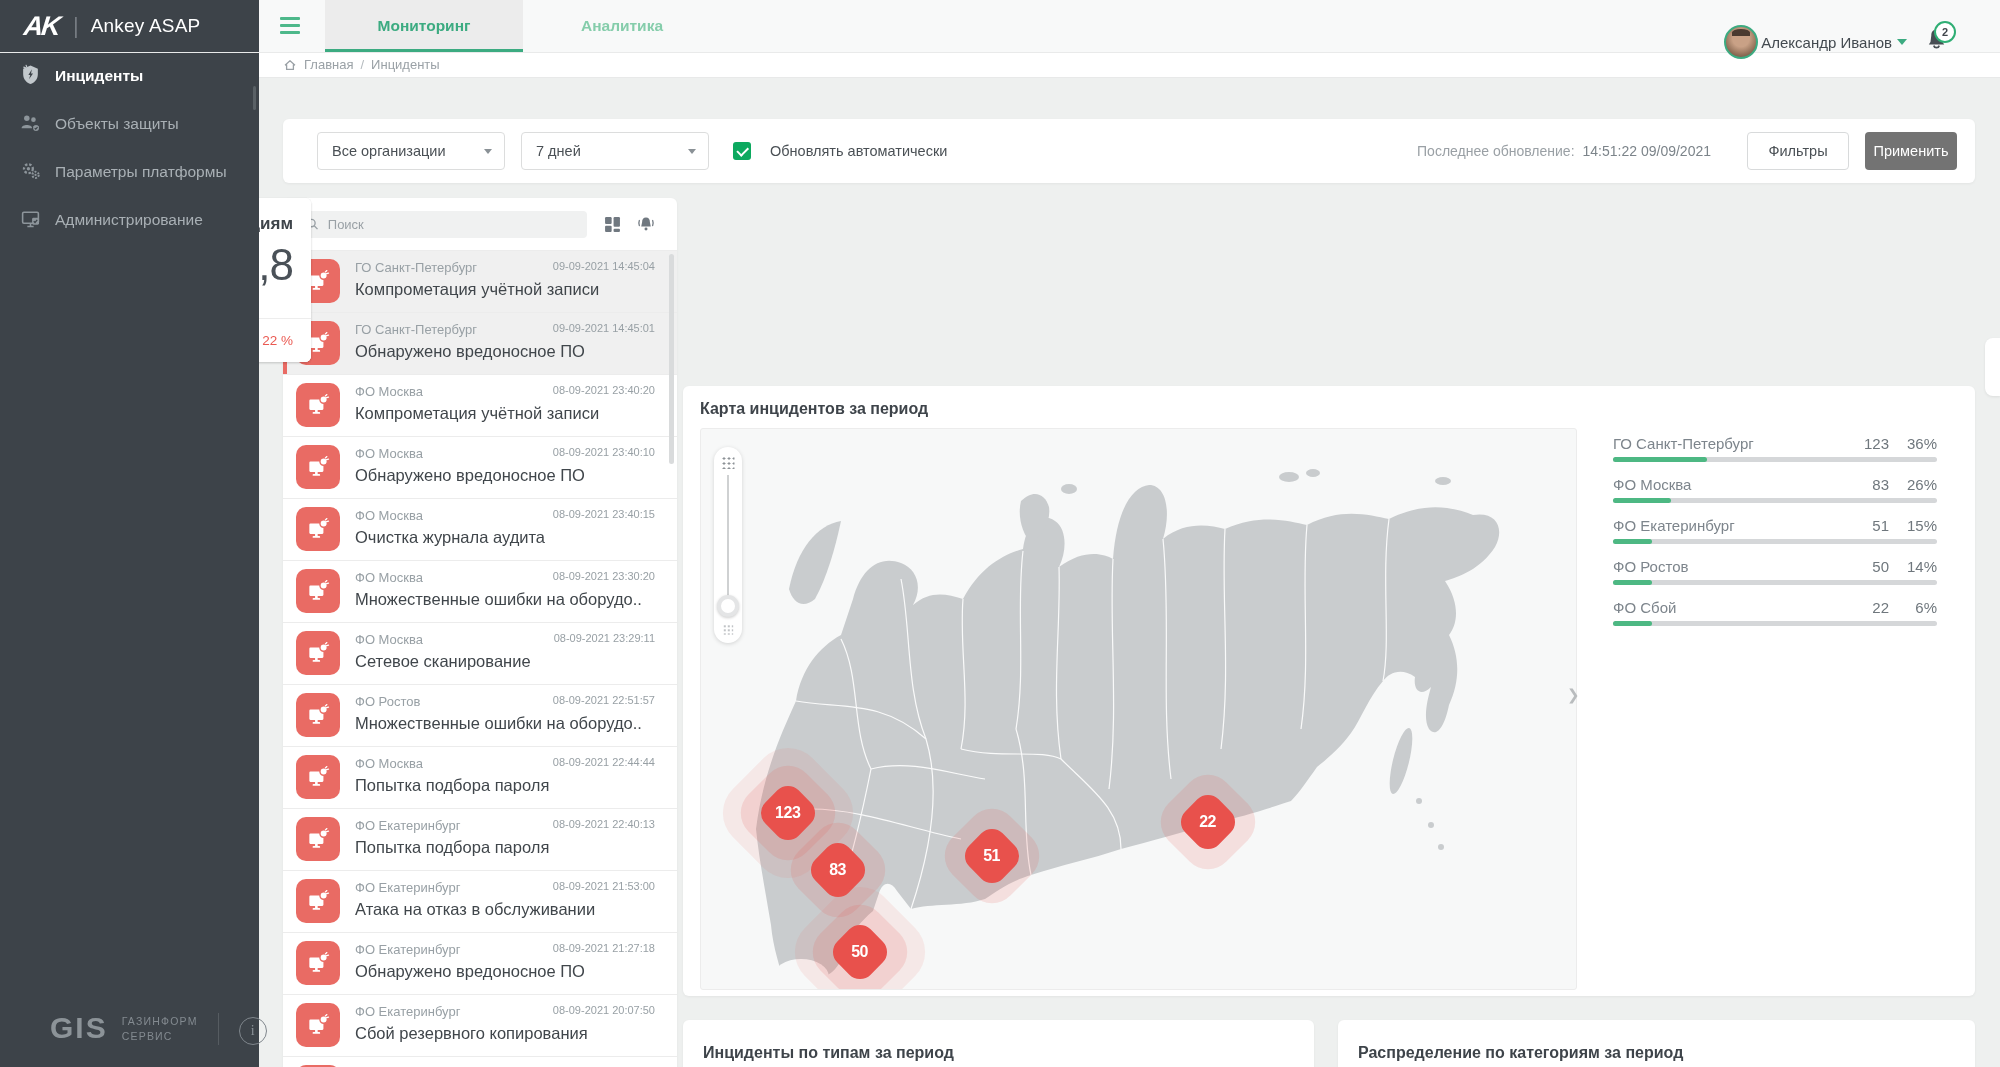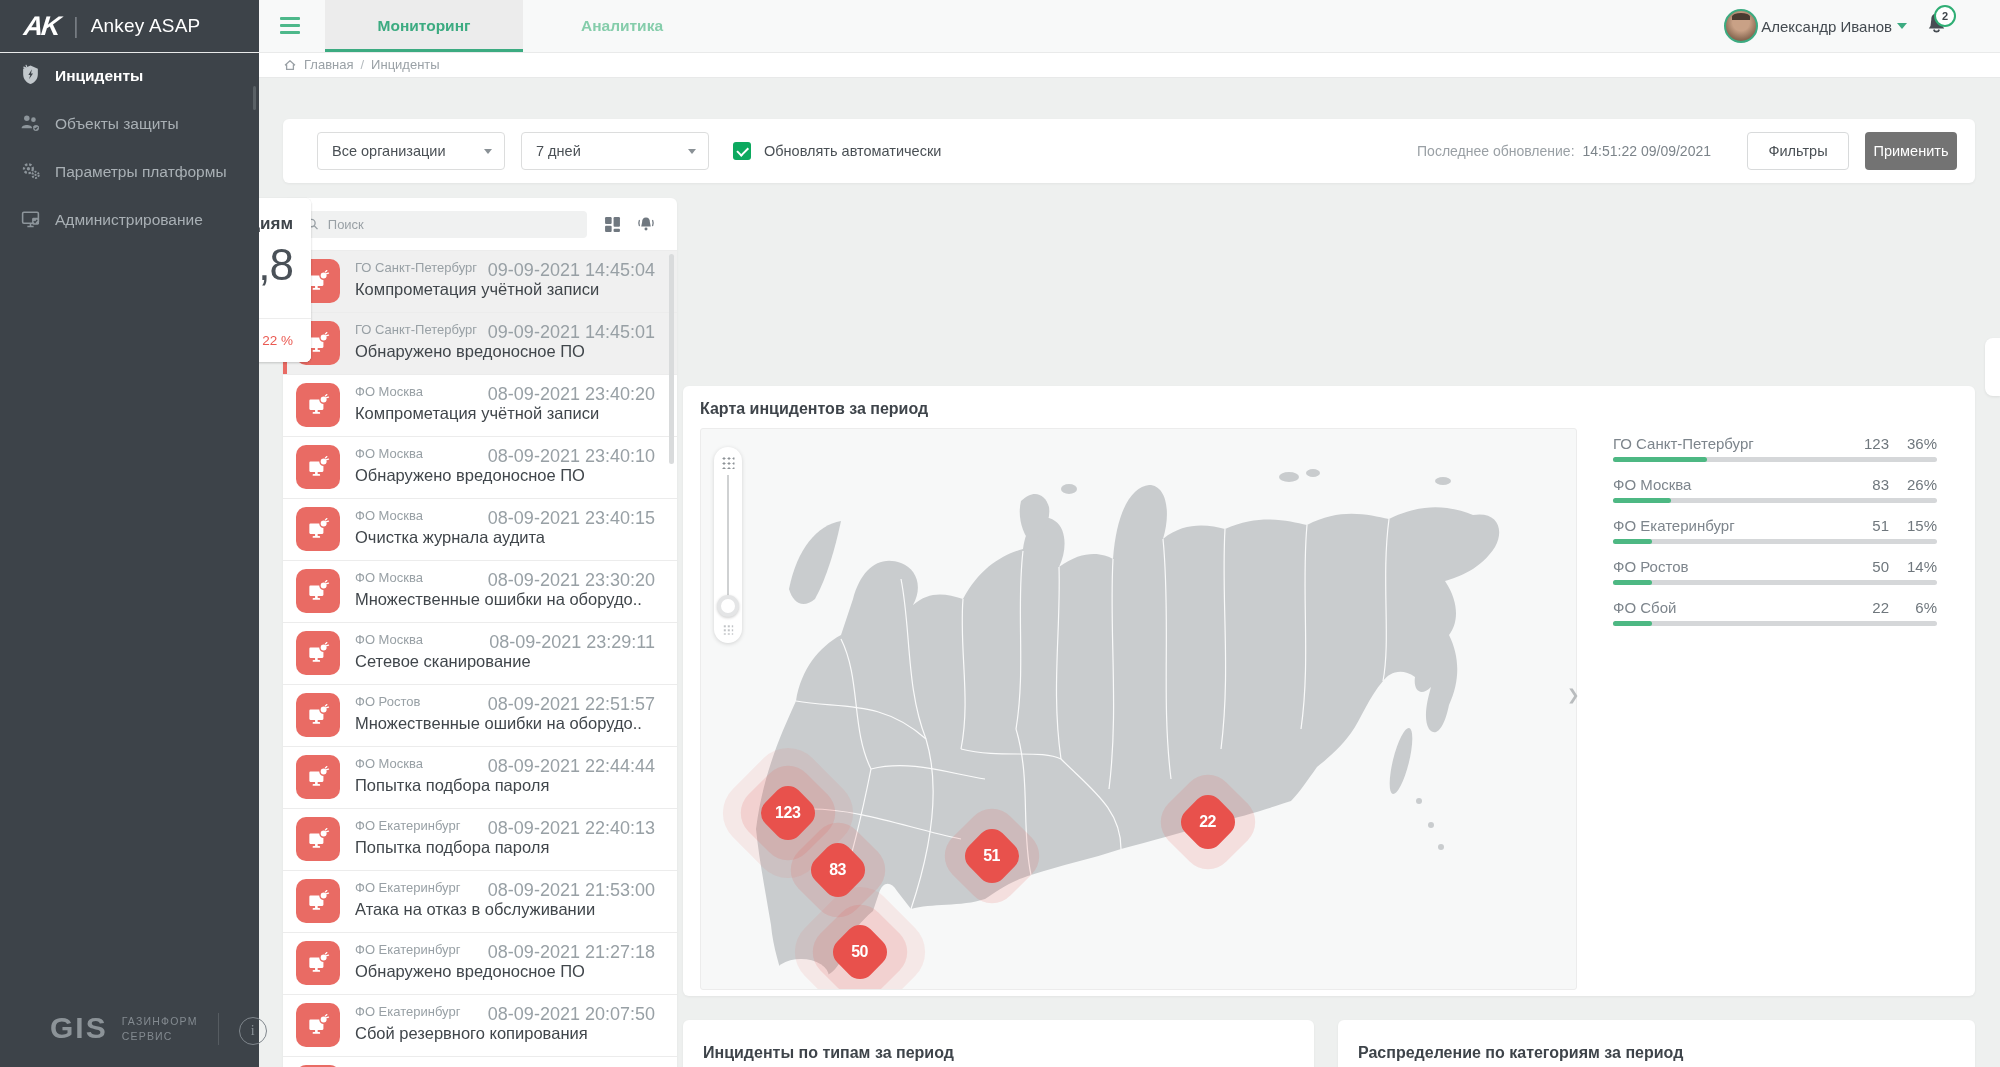--- a/index.html
+++ b/index.html
@@ -11,21 +11,21 @@
   .logo-block{position:absolute;left:0;top:0;width:259px;height:52px;background:#3d4349;display:flex;align-items:center;padding-left:24px;box-sizing:border-box}
   .logo-mark{color:#fff;font-size:27px;font-weight:700;font-style:italic;letter-spacing:-2px;transform:skewX(-6deg)}
   .logo-sep{color:#767c82;font-size:22px;margin:0 12px 0 14px;font-weight:300}
   .logo-name{color:#fff;font-size:19px;font-weight:400;letter-spacing:.2px}
   .hamburger{position:absolute;left:280px;top:17px;width:20px;height:17px;display:flex;flex-direction:column;justify-content:space-between;cursor:pointer}
   .hamburger i{display:block;height:3px;background:#4db88a;border-radius:1px}
   .tab{position:absolute;top:0;height:52px;display:flex;align-items:center;justify-content:center;font-size:15.5px;font-weight:700;cursor:pointer}
   .tab.active{left:325px;width:198px;background:#ececec;color:#3cab81}
   .tab.active::after{content:"";position:absolute;left:0;bottom:0;width:100%;height:3px;background:#3cab81}
   .tab.inactive{left:523px;width:198px;color:#85cdab}
-  .user-area{position:absolute;right:50px;top:0;height:52px;display:flex;align-items:center;gap:3px}
+  .user-area{position:absolute;right:50px;top:16px;height:52px;display:flex;align-items:center;gap:3px}
   .avatar{width:34px;height:34px;border-radius:50%;border:2px solid #3cab81;box-sizing:border-box;
           background:radial-gradient(circle at 50% 38%, #c9a186 0 35%, #8d6c55 70%, #5d463a 100%);position:relative;overflow:hidden}
   .avatar::before{content:"";position:absolute;left:6px;top:2px;width:18px;height:7px;background:#4a3a30;border-radius:50% 50% 0 0}
   .user-name{font-size:15px;color:#434a50}
   .chev-down{width:0;height:0;border-left:5px solid transparent;border-right:5px solid transparent;border-top:6px solid #3cab81;margin-left:2px}
   .bell-wrap{position:relative;margin-left:14px;width:26px;height:30px}
   .badge{position:absolute;right:-6px;top:-6px;width:18px;height:18px;border-radius:50%;background:#fff;border:2px solid #2fae74;
          font-size:11px;color:#40464c;display:flex;align-items:center;justify-content:center;font-weight:700}
 
   
@@ -50,21 +50,21 @@
 
   
   .card{position:absolute;background:#fff;border-radius:6px;box-shadow:0 1px 3px rgba(0,0,0,.05)}
 
   
   .filter-card{left:283px;top:119px;width:1692px;height:64px;display:flex;align-items:center;padding:0 18px 0 34px;box-sizing:border-box}
   .select{width:188px;height:38px;border:1px solid #dcdddd;border-radius:4px;display:flex;align-items:center;justify-content:space-between;
           padding:0 12px 0 14px;box-sizing:border-box;font-size:14.5px;color:#4a5055;background:#fff;cursor:pointer}
   .select .sc{width:0;height:0;border-left:4.5px solid transparent;border-right:4.5px solid transparent;border-top:5.5px solid #8a9196}
   .select + .select{margin-left:16px}
-  .chk-wrap{display:flex;align-items:center;margin-left:24px;gap:13px;cursor:pointer}
+  .chk-wrap{display:flex;align-items:center;margin-left:24px;gap:19px;cursor:pointer}
   .checkbox{width:18px;height:18px;border-radius:3px;background:#0ca95f;display:flex;align-items:center;justify-content:center}
   .checkbox::after{content:"";width:9px;height:4.5px;border-left:2px solid #fff;border-bottom:2px solid #fff;transform:rotate(-45deg);margin-top:-2px}
   .chk-label{font-size:14.5px;color:#4a5055}
   .filter-right{margin-left:auto;display:flex;align-items:center}
   .last-upd-label{font-size:14px;color:#9aa0a5}
   .last-upd-val{font-size:14px;color:#7c848a;margin-left:8px}
   .btn{height:38px;border-radius:4px;display:flex;align-items:center;justify-content:center;font-size:14.5px;cursor:pointer;box-sizing:border-box}
   .btn-outline{width:102px;border:1px solid #d8dadb;background:#fff;color:#4a5055;margin-left:36px}
   .btn-green{width:92px;background:#737373;color:#fff;margin-left:16px}
 
@@ -73,21 +73,21 @@
   .list-head{height:52px;display:flex;align-items:center;padding:0 14px;gap:10px}
   .search-box{flex:0 0 290px;height:27px;background:#f0f1f1;border-radius:4px;display:flex;align-items:center;padding:0 9px;gap:7px;box-sizing:border-box}
   .search-box input{border:0;background:transparent;outline:none;font-size:13px;color:#5a6166;width:100%;font-family:inherit}
   .search-box input::placeholder{color:#9aa1a6}
   .head-ic{width:18px;height:18px;display:flex;align-items:center;justify-content:center;cursor:pointer;margin-left:6px}
   .inc-row{position:relative;height:61px;border-top:1px solid #ececec;cursor:pointer;background:#fff}
   .inc-row.selected{background:#f0f0f0}
   .inc-row.selected::before{content:"";position:absolute;left:0;top:0;width:4px;height:100%;background:#e96b64}
   .inc-ic{position:absolute;left:13px;top:8px;width:44px;height:44px;border-radius:10px;background:#e96b64;display:flex;align-items:center;justify-content:center}
   .inc-org{position:absolute;left:72px;top:9px;font-size:13px;color:#98a0a5}
-  .inc-date{position:absolute;right:22px;top:9px;font-size:18px;color:#98a0a5}
+  .inc-date{position:absolute;right:22px;top:9px;font-size:11px;color:#98a0a5}
   .inc-title{position:absolute;left:72px;top:29px;font-size:16.5px;color:#40464b;white-space:nowrap}
   .list-scroll{position:absolute;right:3px;top:56px;width:5px;height:210px;background:#d9dbdc;border-radius:3px}
 
   
   .kpi{top:198px;width:311px;height:164px}
   .kpi:nth-of-type(1){left:683px}.kpi:nth-of-type(2){left:1010px}.kpi:nth-of-type(3){left:1337px}.kpi:nth-of-type(4){left:1664px}
   .kpi-title{position:absolute;right:18px;top:16px;font-size:17px;font-weight:700;color:#3e444a}
   .kpi-value{position:absolute;right:18px;top:42px;font-size:44px;font-weight:400;color:#4a5158;letter-spacing:-1px}
   .kpi-bolt{position:absolute;left:18px;top:16px}
   .kpi-sub{position:absolute;left:58px;top:94px}

